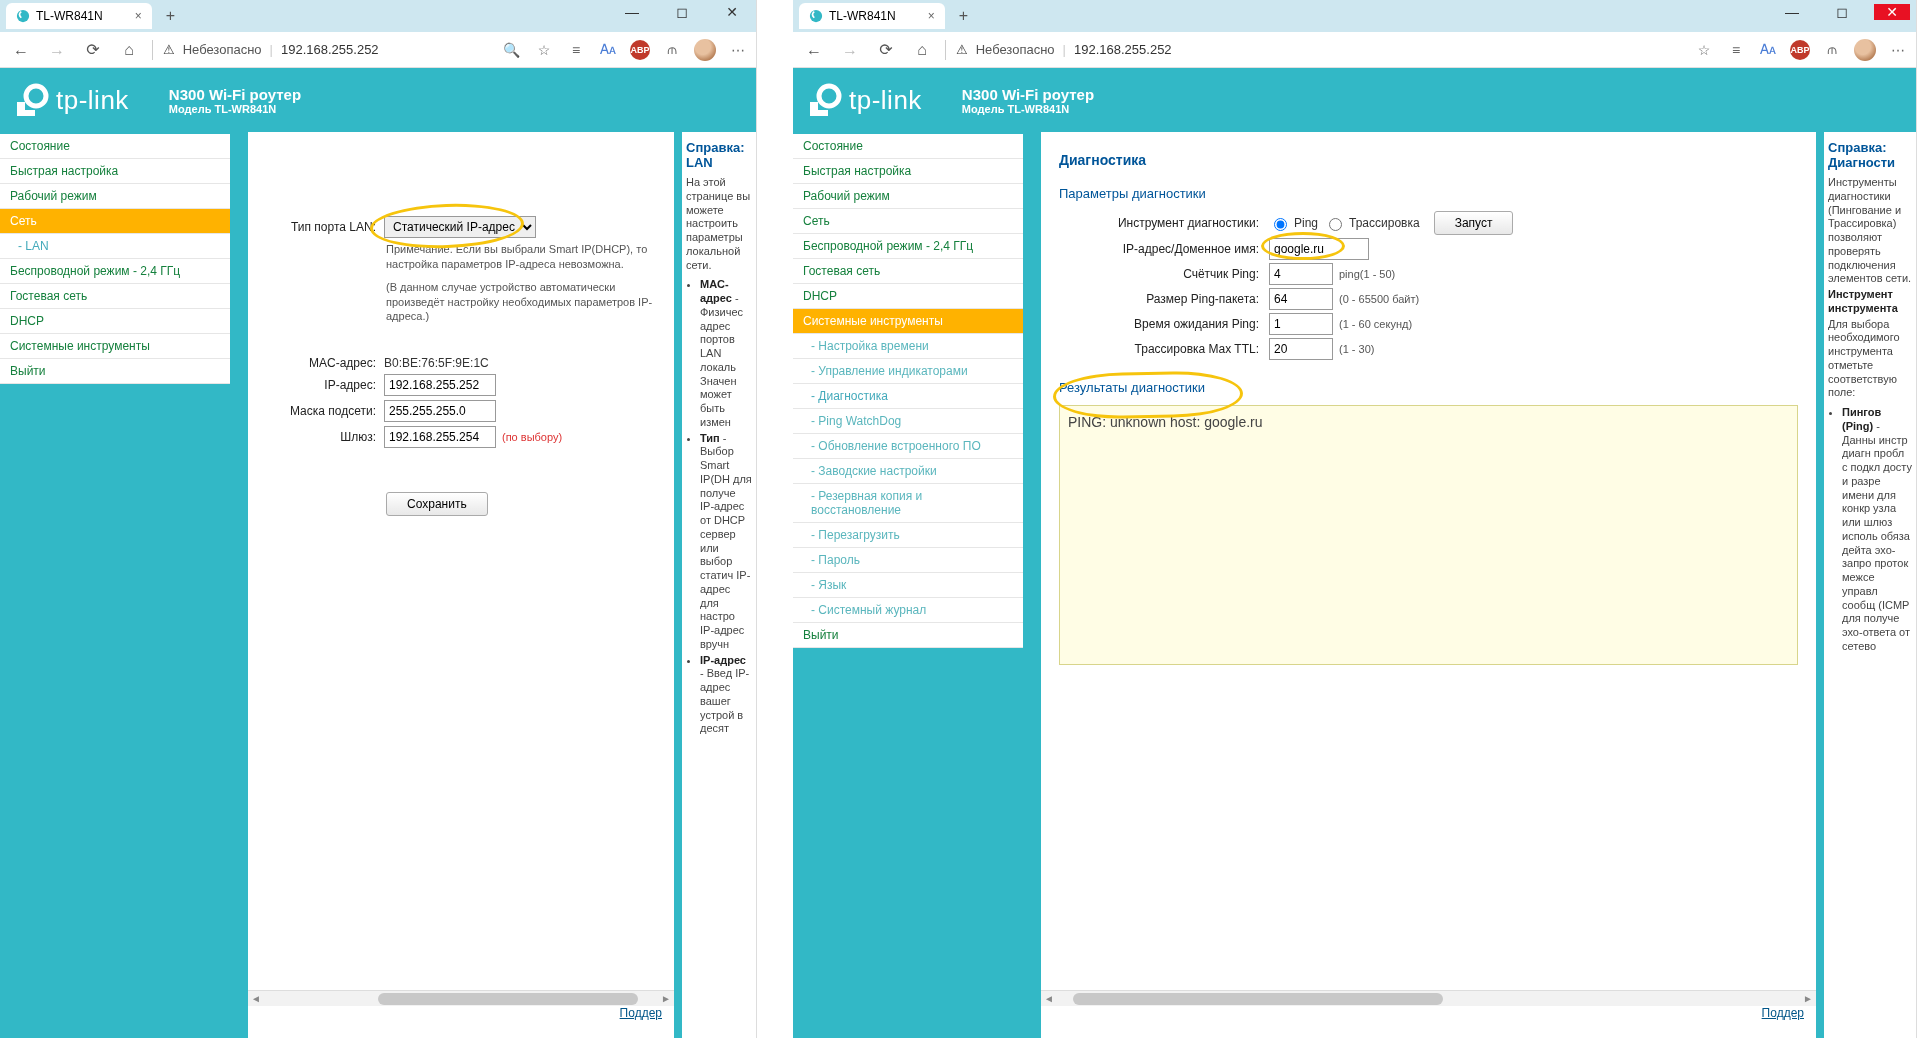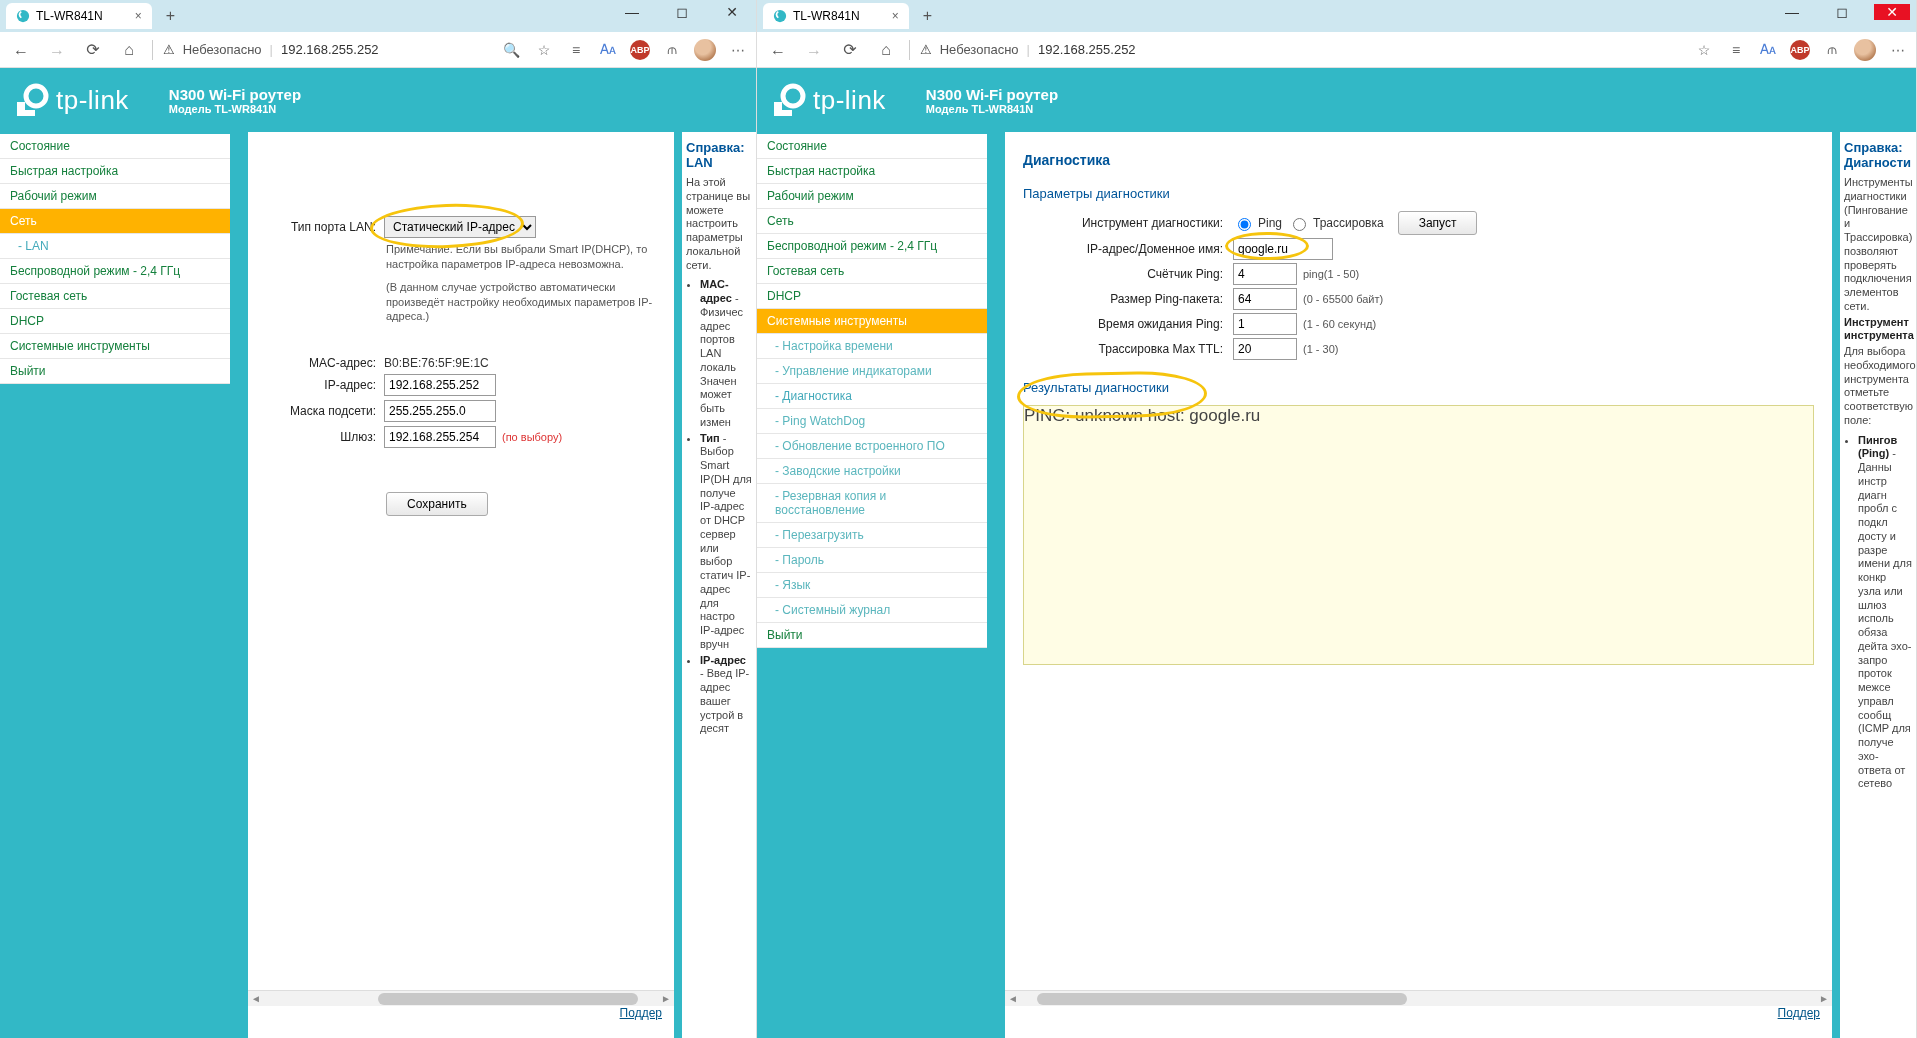--- a/index.html
+++ b/index.html
@@ -1,17 +1,17 @@
 <!DOCTYPE html>
 <html><head>
 <meta charset="utf-8">
 <style>
   * { box-sizing: border-box; font-family: Arial, Helvetica, sans-serif; }
   body { margin: 0; padding: 0; background: #fff; font-size: 12px; }
-  .full { display: flex; width: 1917px; height: 1038px; }
+  .full { display: flex; width: 1917px; height: 1038px; gap: 36px; }
   .win { display: flex; flex-direction: column; border-right: 1px solid #ddd; overflow: hidden; }
   .win1 { width: 757px; }
   .win2 { width: 743px; flex: 1; }
 
   
   .chrome { background: #cee7f0; }
   .tabbar { display: flex; align-items: center; height: 32px; padding: 0 6px; gap: 8px; position: relative; }
   .tab { display: flex; align-items: center; gap: 6px; background: #fff; border-radius: 6px 6px 0 0; padding: 6px 10px; font-size: 12px; }
   .tab .favicon { width: 14px; height: 14px; display: inline-block; }
   .newtab { color: #555; font-size: 16px; padding: 0 6px; }
@@ -43,21 +43,21 @@
   .s-item.sub { padding-left: 18px; color: #4ab; }
   .s-item.sub.dim { color: #5ab6bd; }
 
   .main { flex: 1; background: #fff; margin-left: 18px; position: relative; overflow: hidden; }
   .main-inner { padding: 20px 18px 14px; font-size: 12px; color: #333; overflow: hidden; height: 100%; }
   .help { width: 74px; background: #fff; margin-left: 8px; padding: 8px 4px; font-size: 11px; color: #333; overflow: hidden; }
   .help h4 { font-size: 13px; color: #059; margin: 0 0 6px; font-weight: bold; }
   .help p, .help li { font-size: 11px; color: #444; margin: 2px 0; line-height: 1.25; }
   .help b { color: #222; }
   .help ul { margin: 6px 0 0 14px; padding: 0; }
-  .help2 { width: 76px; }
+  .help2 { width: 92px; }
 
   .form-row { display: flex; align-items: center; margin: 4px 0; }
   .form-row label { width: 110px; text-align: right; margin-right: 8px; color: #222; }
   .form-row .val { color: #333; }
   .form-row input[type=text] { width: 112px; border: 1px solid #999; padding: 3px 4px; font-size: 12px; }
   .form-row select { border: 1px solid #999; padding: 2px 4px; font-size: 12px; }
   .note { font-size: 11px; color: #555; margin-left: 120px; max-width: 290px; line-height: 1.35; }
   .optional { color: #d33; font-size: 11px; margin-left: 6px; }
   .btn { background: linear-gradient(#fff,#e8e8e8); border: 1px solid #aaa; border-radius: 3px; padding: 4px 20px; font-size: 12px; cursor: pointer; }
 
@@ -69,21 +69,21 @@
   .diag-head { color: #059; font-size: 14px; margin: 0 0 18px; }
   .d-section { color: #059; font-size: 13px; margin: 0 0 10px; font-weight: normal; }
   .d-row { display: flex; align-items: center; margin: 3px 0; font-size: 12px; }
   .d-row label { width: 200px; text-align: right; margin-right: 10px; color: #222; }
   .d-row input[type=text] { width: 64px; border: 1px solid #999; padding: 3px 4px; font-size: 12px; }
   .d-row .after { margin-left: 6px; color: #555; font-size: 11px; }
   .radio-pair { display: flex; align-items: center; gap: 4px; }
   .d-run { margin-left: 14px; }
   .results-wrap { position: relative; margin-top: 20px; }
   .y3 { position: absolute; border: 3px solid #f6c40d; border-radius: 44%/60%; width: 190px; height: 46px; left: -6px; top: -8px; pointer-events: none; transform: rotate(-1deg); }
-  .results-box { margin-top: 8px; width: 100%; height: 260px; background: #fffde5; border: 1px solid #d8d58b; padding: 0; font-size: 17px; color: #444; }
+  .results-box { margin-top: 8px; width: 100%; height: 260px; background: #fffde5; border: 1px solid #d8d58b; padding: 8px; font-size: 14px; color: #444; }
 
   .hscroll { position: absolute; left: 0; right: 0; bottom: 32px; height: 16px; background: #f2f2f2; border-top: 1px solid #ddd; display: flex; align-items: center; }
   .hscroll .thumb { height: 12px; background: #c8c8c8; border-radius: 6px; }
   .arrows { width: 16px; text-align: center; color: #888; font-size: 10px; }
   .support { position: absolute; right: 12px; bottom: 18px; font-size: 12px; color: #058; text-decoration: underline; }
 
 </style>
 </head>
 <body>
 

